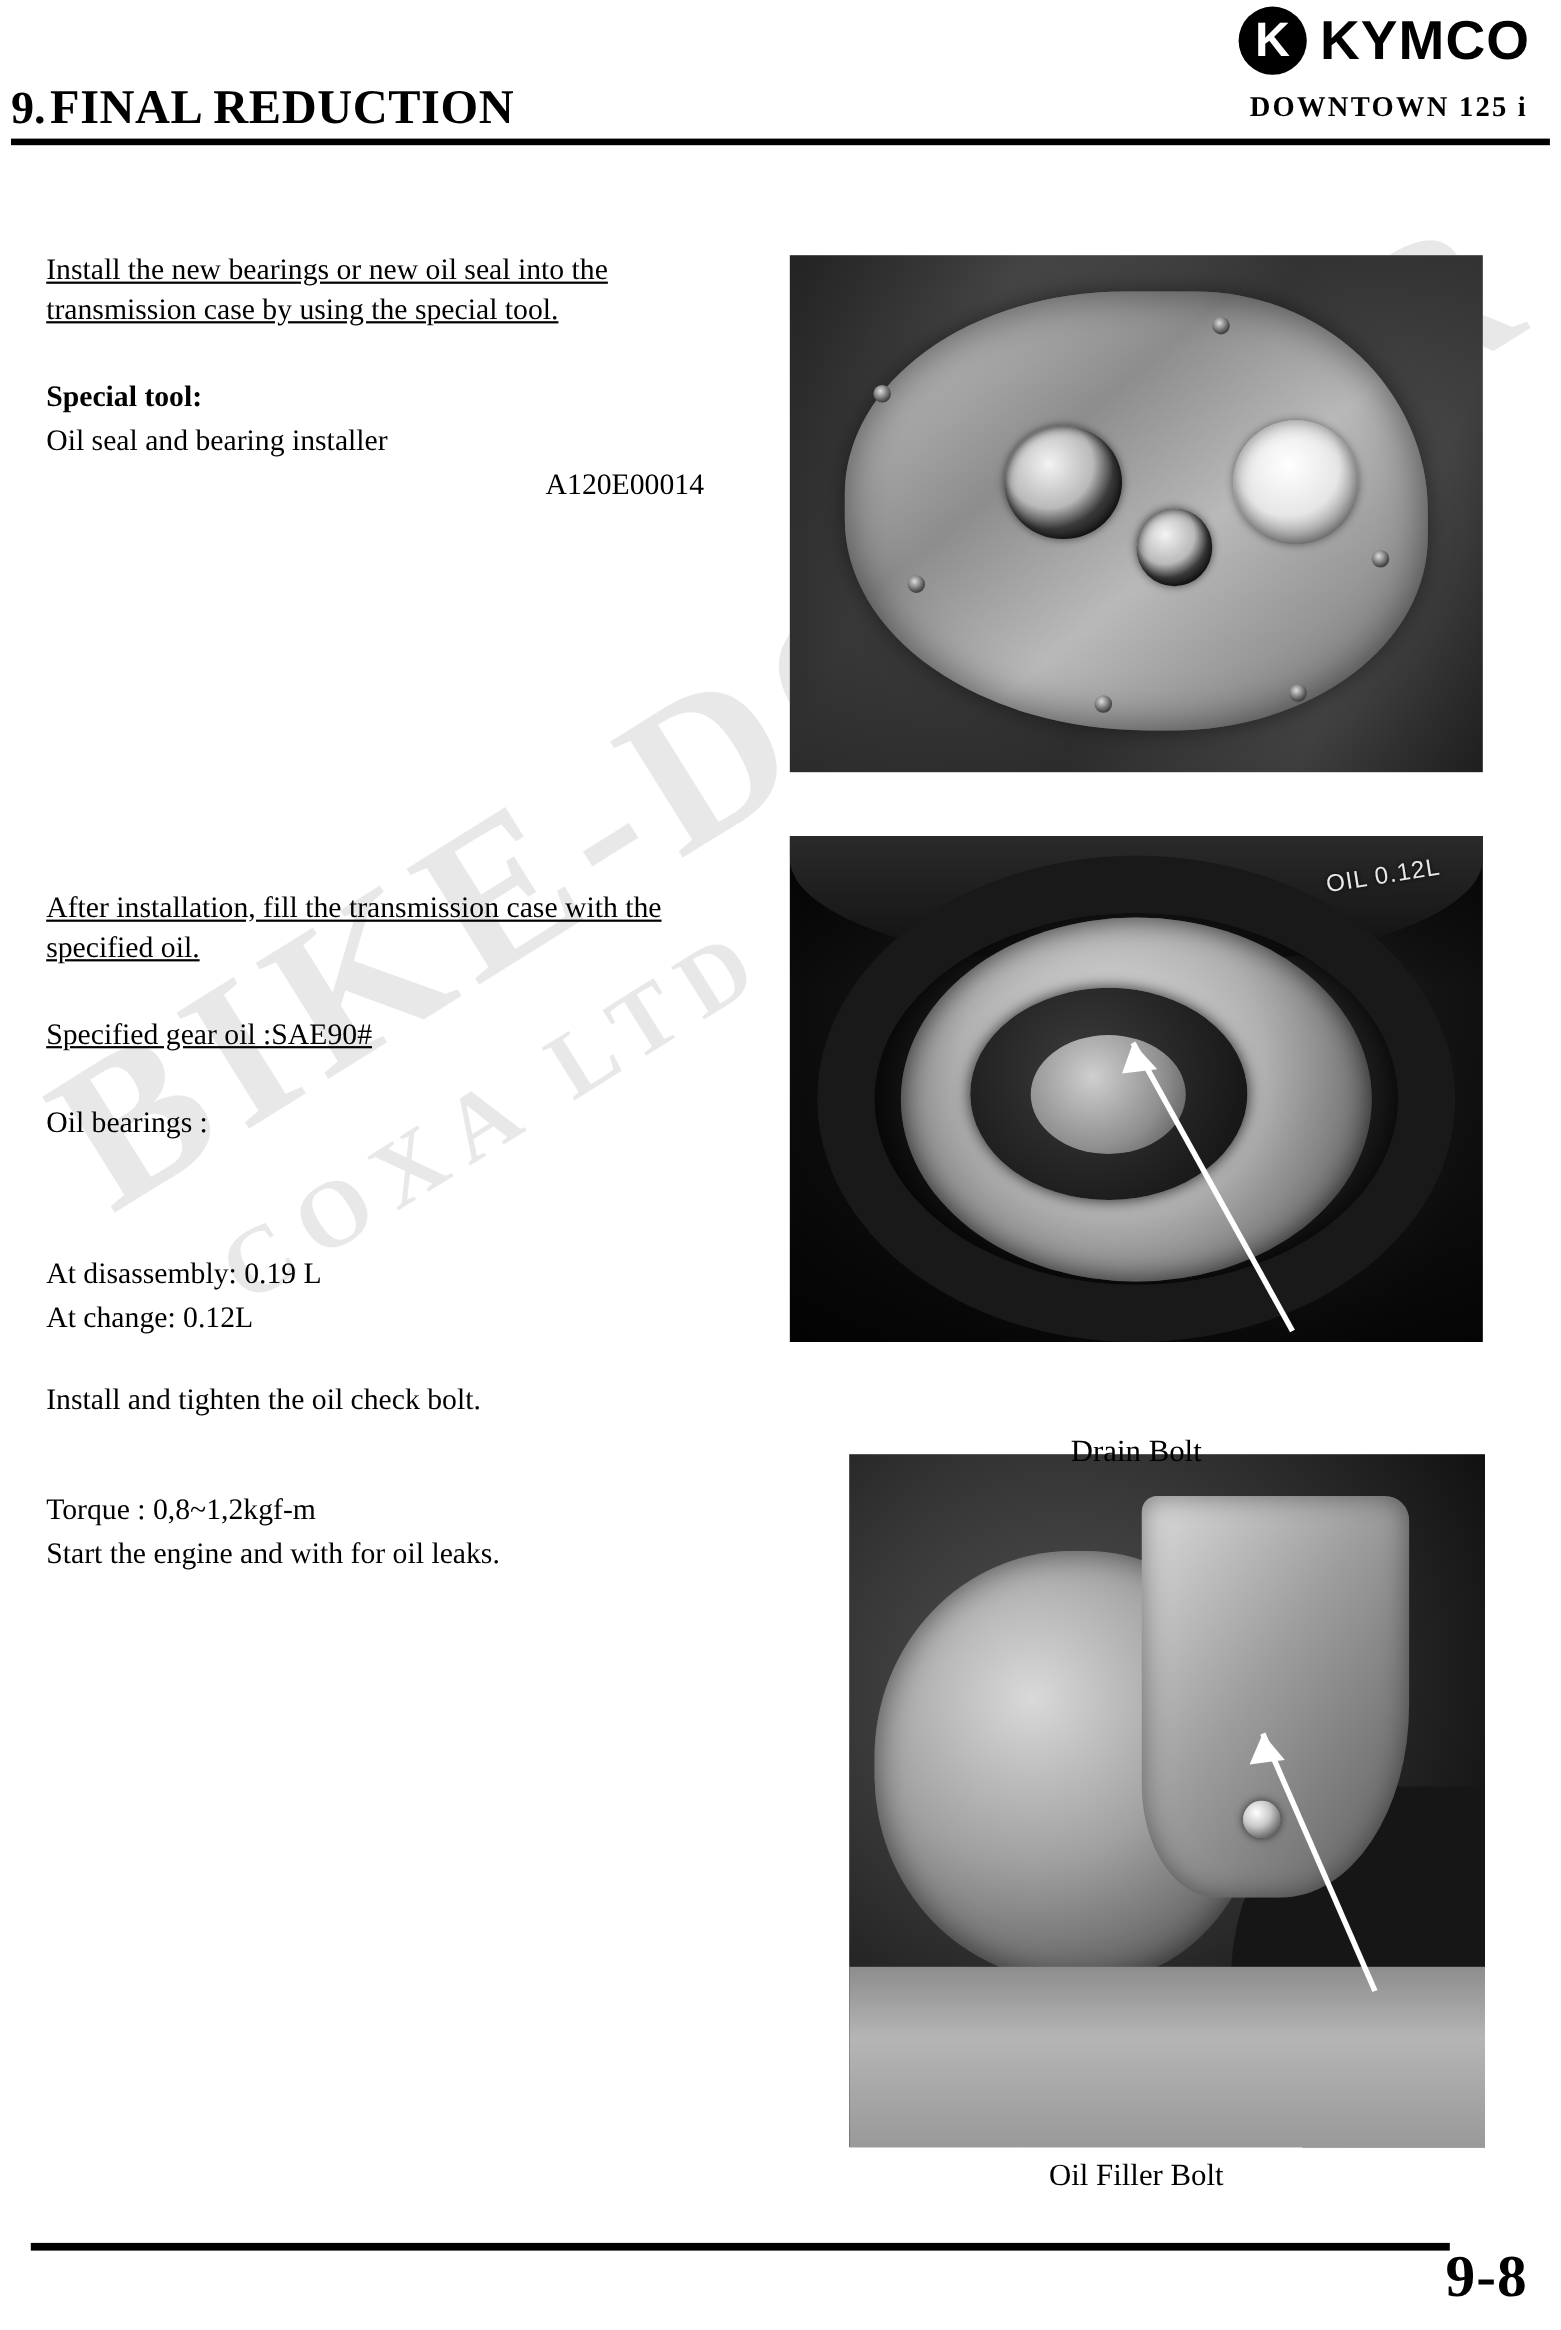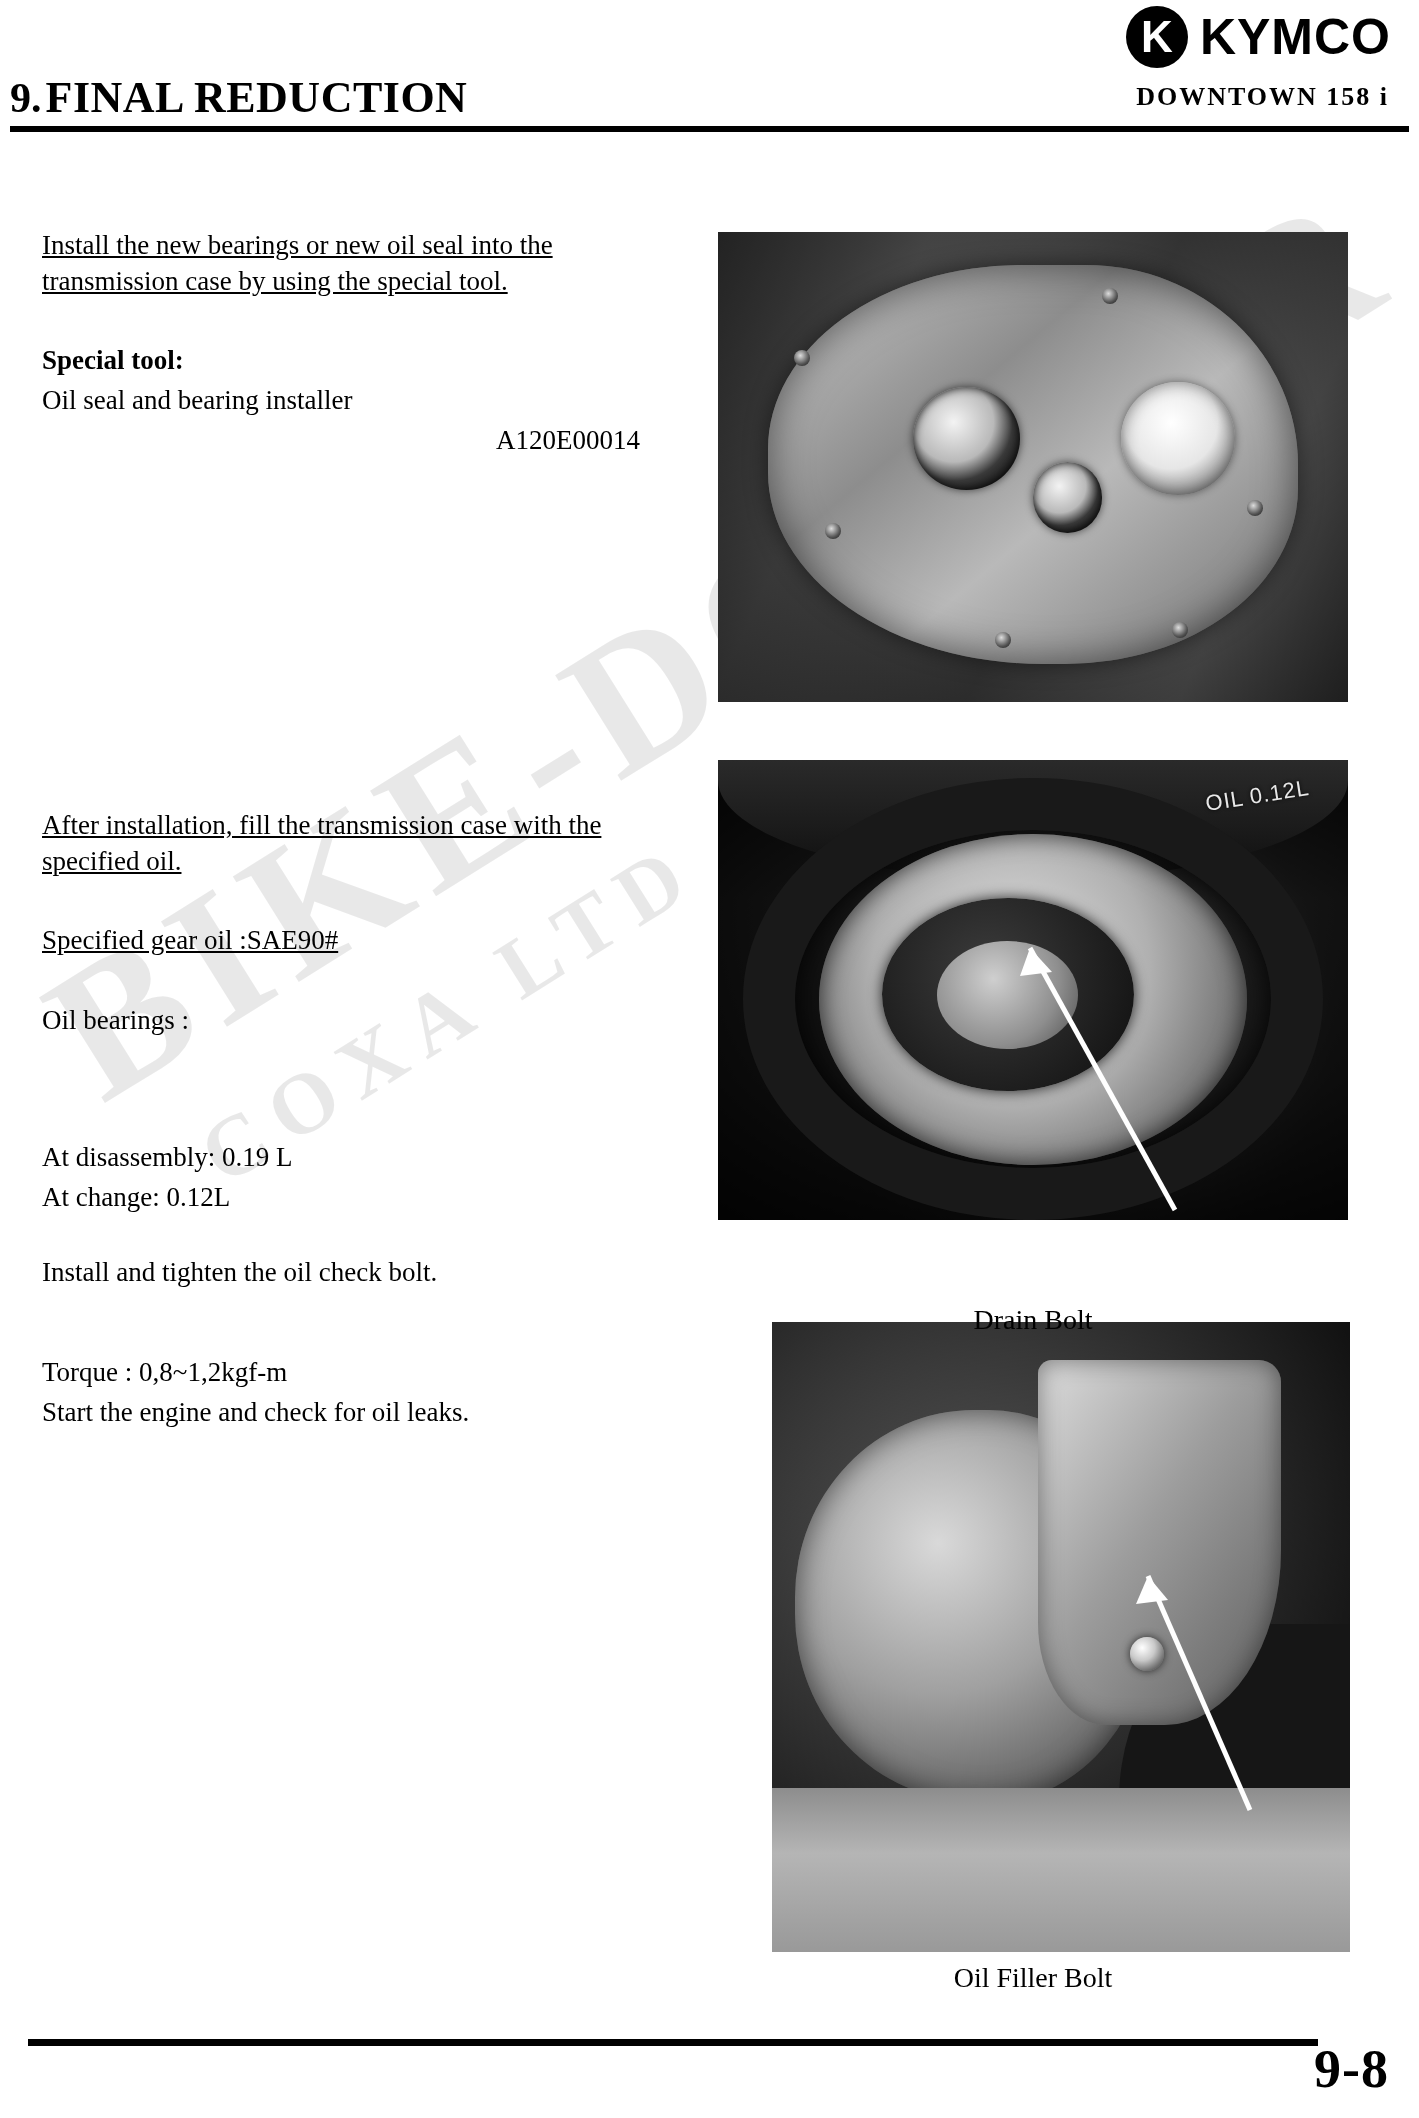--- a/index.html
+++ b/index.html
@@ -392,21 +392,21 @@
 </style>
 </head>
 <body>
 
 <div class="page">
 
   <div class="brand">
     <div class="brand-k">K</div>
     <div class="brand-name">KYMCO</div>
   </div>
-  <div class="model">DOWNTOWN 158 i</div>
+  <div class="model">DOWNTOWN 125 i</div>
 
   <div class="chapter">
     <span class="num">9.</span>
     <span class="title">FINAL REDUCTION</span>
   </div>
   <div class="rule-top"></div>
 
   <div class="watermark">
     <div class="wm1">BIKE-DOKTOR</div>
     <div class="wm2">COXA LTD</div>
@@ -429,21 +429,21 @@
     <p class="para tight">At disassembly: 0.19 L</p>
     <p class="para">At change:          0.12L</p>
   </div>
 
   <div class="block4">
     <p class="para">Install and tighten the oil check bolt.</p>
   </div>
 
   <div class="block5">
     <p class="para tight">Torque : 0,8~1,2kgf-m</p>
-    <p class="para">Start the engine and check for oil leaks.</p>
+    <p class="para">Start the engine and with for oil leaks.</p>
   </div>
 
   <div class="photo" id="photo-transmission-case">
     <div class="ph-inner">
       <div class="cover-shape"></div>
       <div class="bearing" style="left:31%; top:33%; width:17%; height:22%;"></div>
       <div class="bearing" style="left:50%; top:49%; width:11%; height:15%;"></div>
       <div class="hub-hole" style="left:64%; top:32%; width:18%; height:24%;"></div>
       <div class="boltdot" style="left:12%; top:25%;"></div>
       <div class="boltdot" style="left:17%; top:62%;"></div>

